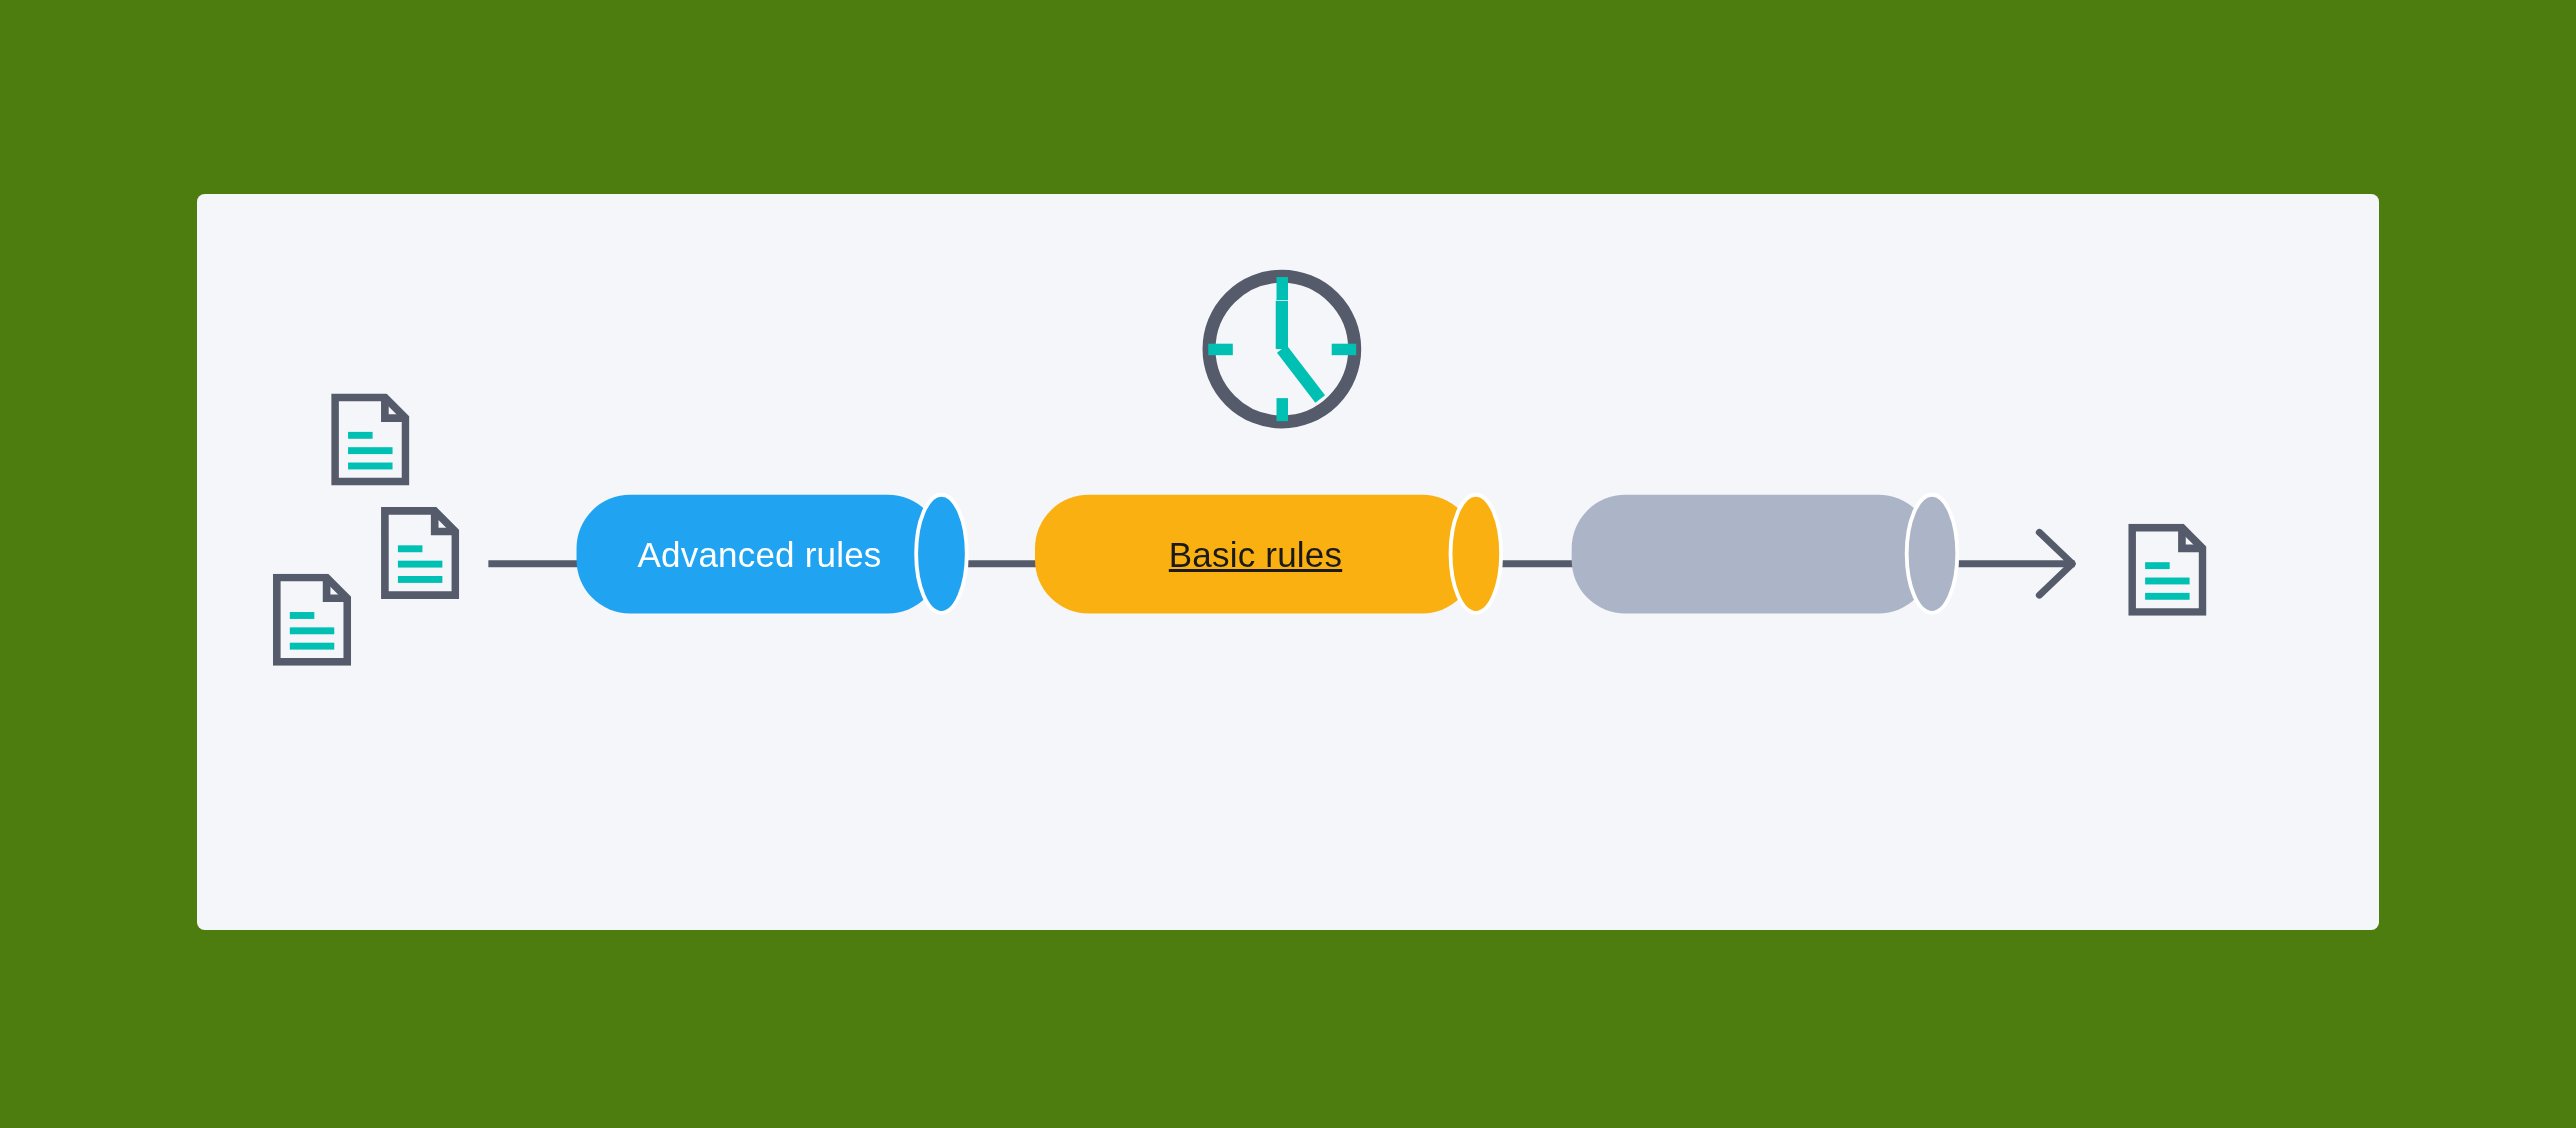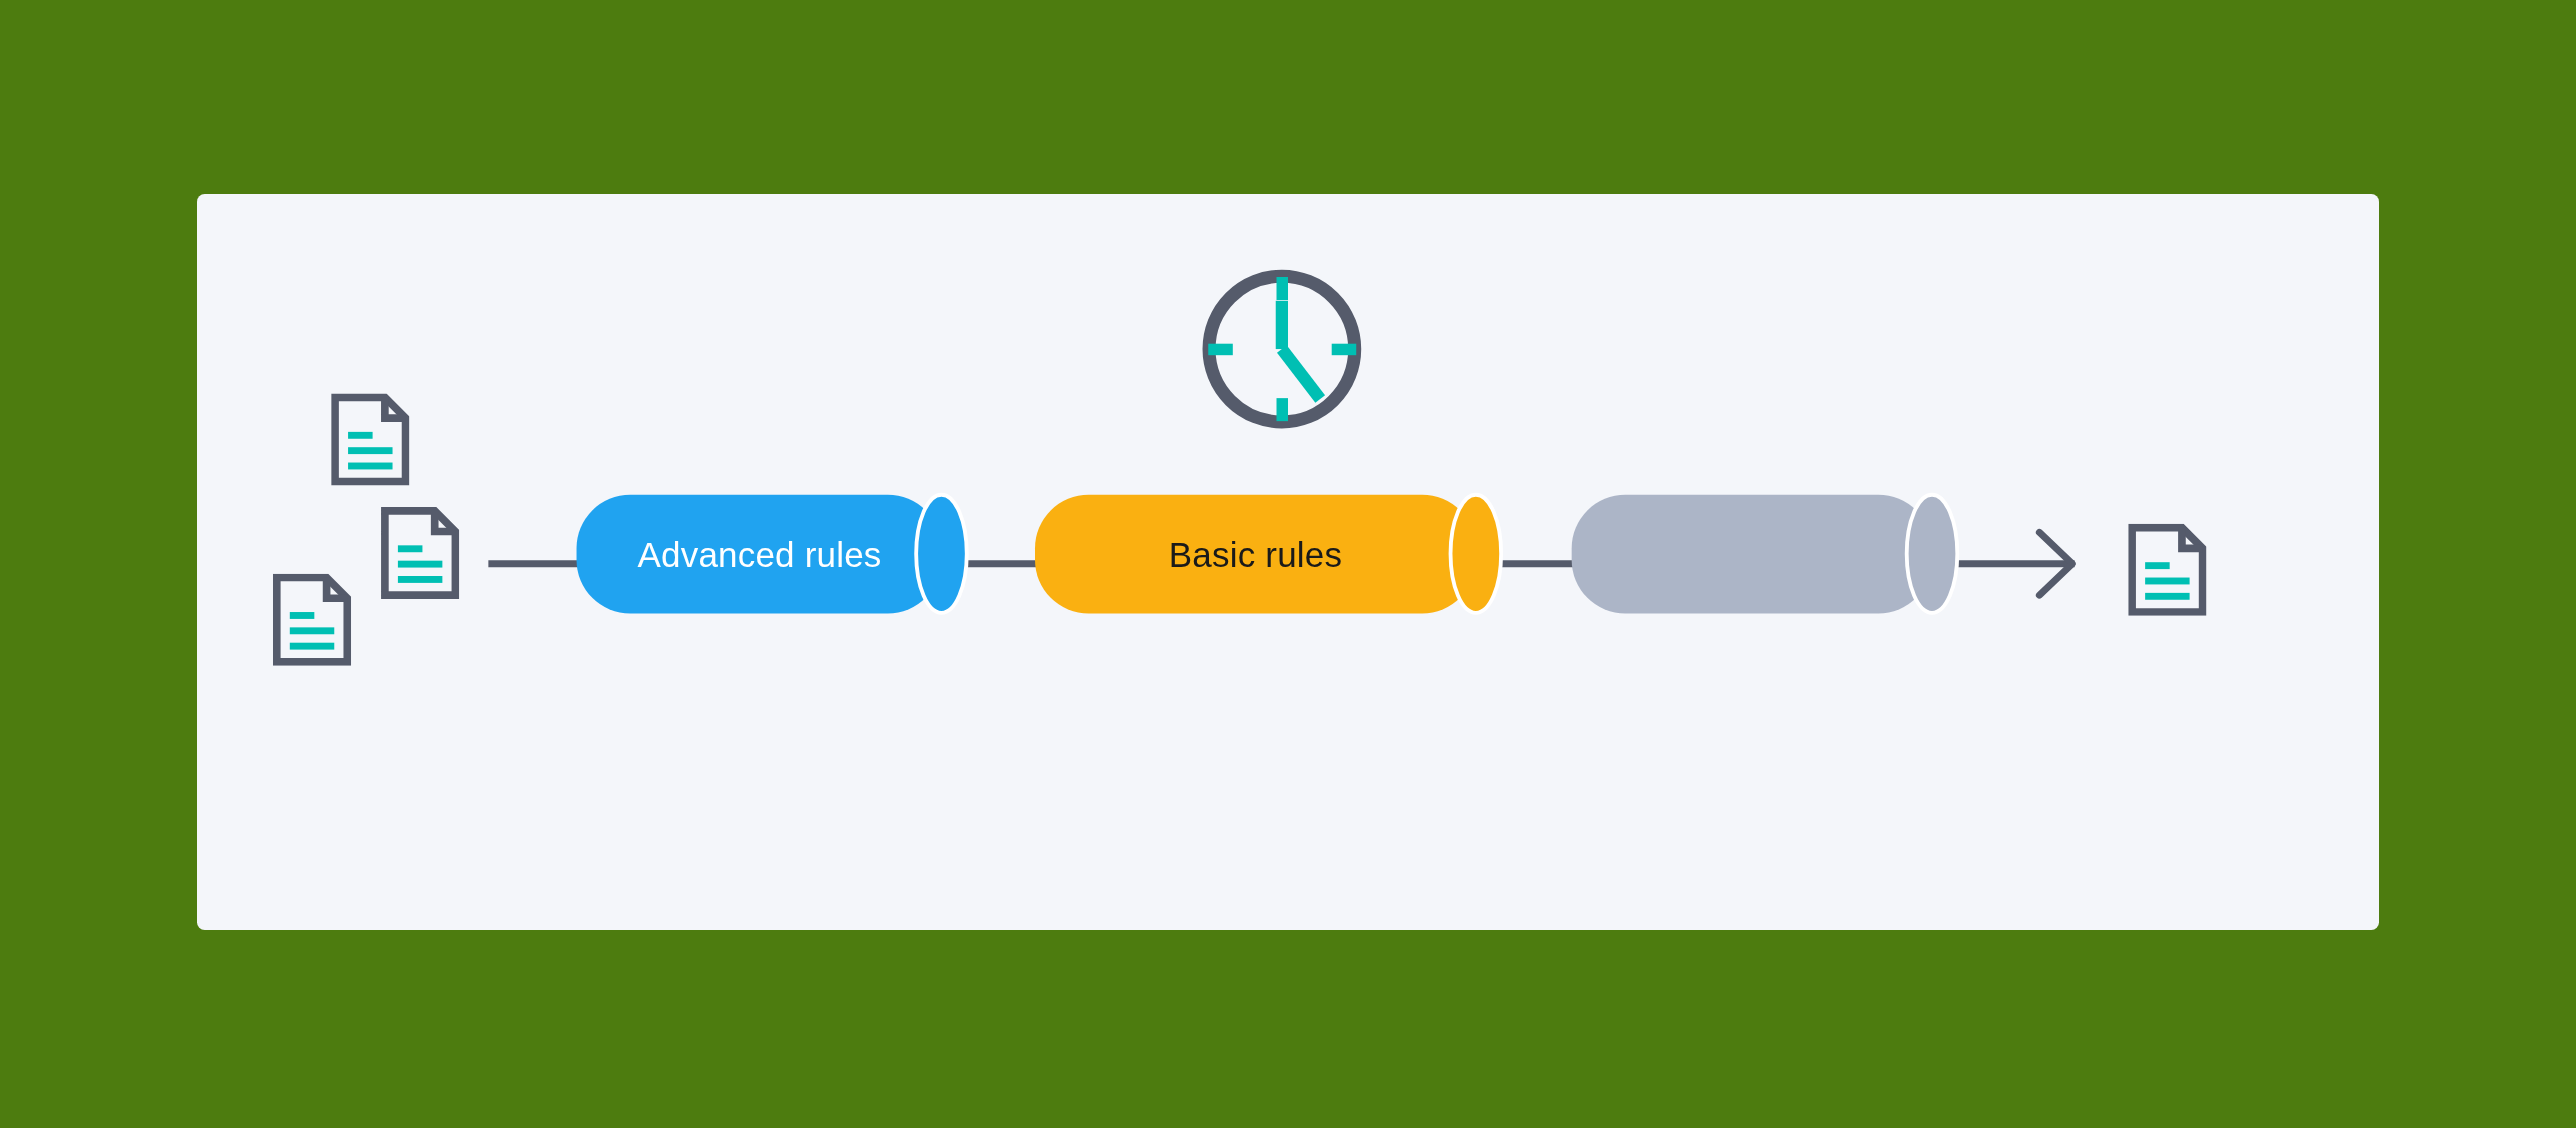--- a/index.html
+++ b/index.html
@@ -113,17 +113,17 @@
 
     <use href="#doc-glyph" x="432" y="513" width="102" height="120"></use>
     <use href="#doc-glyph" x="497" y="661" width="102" height="120"></use>
     <use href="#doc-glyph" x="356" y="748" width="102" height="120"></use>
     <use href="#doc-glyph" x="2776" y="683" width="102" height="120"></use>
 
   </svg>
 
   <div class="cyl-label" style="left:577px; top:495px; width:365px; height:119px; color:#ffffff;">Advanced rules</div>
 
-  <div class="cyl-label" style="left:1035px; top:495px; width:441px; height:119px; color:#1a1a1a;">Basic rules</div>
+  <div class="cyl-label" style="left:1035px; top:495px; width:441px; height:119px; color:#1a1a1a;text-decoration:underline;">Basic rules</div>
 
 
 </div>
 
 
 </body></html>

